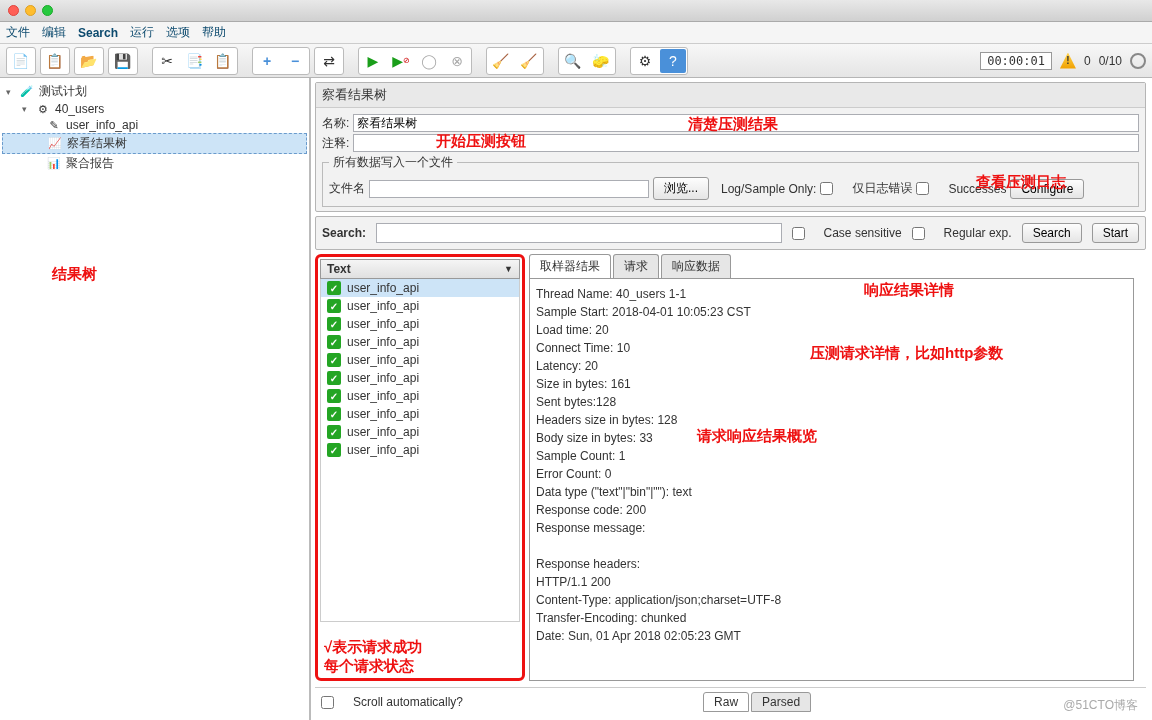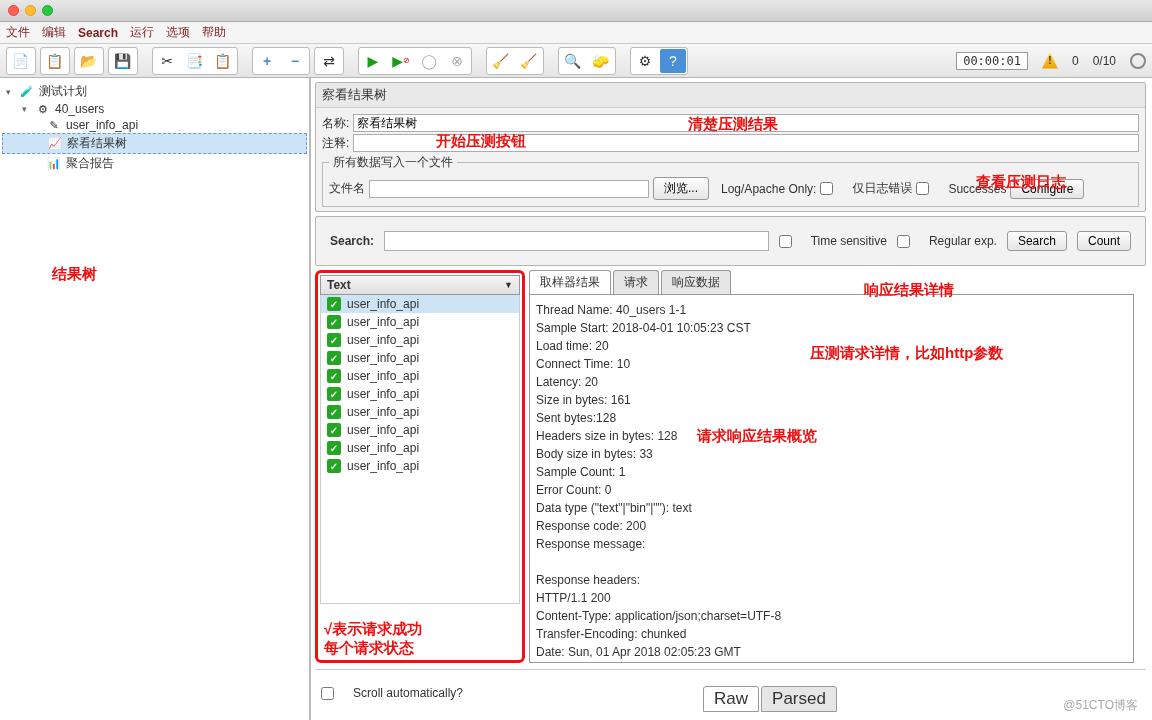--- a/index.html
+++ b/index.html
@@ -3,65 +3,65 @@
 <meta charset="utf-8">
 <style>
 * { box-sizing: border-box; margin: 0; padding: 0; font-family: Arial, "Microsoft YaHei", sans-serif; }
 body { background: #fff; font-size: 12px; color: #333; position: relative; width: 1152px; height: 720px; overflow: hidden; }
 .titlebar { height: 22px; background: linear-gradient(#e8e8e8,#d0d0d0); display: flex; align-items: center; padding: 0 8px; border-bottom: 1px solid #aaa; font-size: 12px; color: #444; }
 .traffic { display: flex; gap: 6px; margin-right: 12px; }
 .dot { width: 11px; height: 11px; border-radius: 50%; }
 .dot.r { background:#ff5f56; border:1px solid #e0443e; } .dot.y { background:#ffbd2e; border:1px solid #dea123; } .dot.g { background:#27c93f; border:1px solid #1aab29; }
 .titlebar .t { flex:1; text-align:center; }
 .menubar { height: 22px; display:flex; align-items:center; padding: 0 6px; gap: 12px; border-bottom:1px solid #ccc; background:#f5f5f5; font-size:12px; }
-.menubar span { color:#7f1d1d; }
+.menubar span { color:#0c4a6e; }
 .toolbar { height: 34px; background: linear-gradient(#f7f7f7,#e5e5e5); border-bottom:1px solid #b5b5b5; display:flex; align-items:center; padding: 0 6px; gap:4px; }
 .tgrp { display:flex; gap:2px; border:1px solid #bbb; border-radius:3px; background:#fff; padding:1px; }
 .tbtn { width:26px; height:24px; display:flex; align-items:center; justify-content:center; border-radius:2px; font-size:14px; }
 .spacer { flex:1; }
 .timer { border:1px solid #999; background:#fff; padding:1px 6px; font-family:monospace; font-size:12px; }
 .warn { width:16px; height:16px; background: linear-gradient(#ffd24a,#f0a000); clip-path: polygon(50% 0,100% 100%,0 100%); display:inline-flex; align-items:center; justify-content:center; font-size:10px; font-weight:bold; }
-.stats { font-size:12px; display:flex; align-items:center; gap:14px; }
+.stats { font-size:12px; display:flex; align-items:center; gap:8px; }
 .spinner { width:16px; height:16px; border:2px solid #888; border-radius:50%; }
 .main { display:flex; height: calc(720px - 22px - 22px - 34px); }
 .tree { width: 310px; border-right:1px solid #bbb; padding: 4px 2px; background:#fff; font-size:12px; }
 .tree-item { display:flex; align-items:center; gap:4px; padding:1px 0 1px 4px; white-space:nowrap; }
 .tree-handle { width:9px; display:inline-block; color:#666; font-size:9px; }
 .tree-ico { width:16px; height:14px; display:inline-flex; align-items:center; justify-content:center; font-size:11px; }
 .indent1 { padding-left:20px; } .indent2 { padding-left:44px; }
 .tree-sel { background:#cde4f7; border:1px dashed #6a9bcc; }
 .right { flex:1; display:flex; flex-direction:column; border-left:1px solid #bbb; }
 .panel { border:1px solid #b5b5b5; margin:4px 6px 0 4px; border-radius:2px; background:#f2f2f2; }
 .panel-title { padding:3px 6px; border-bottom:1px solid #ccc; background:#e9e9e9; font-size:13px; }
 .panel-body { padding:4px 6px; font-size:12px; }
 .row { display:flex; align-items:center; gap:4px; margin:2px 0; }
 .row label { white-space:nowrap; }
 .row input[type=text] { flex:1; border:1px solid #abadb3; padding:1px 3px; height:18px; font-size:12px; background:#fff; }
 fieldset { border:1px solid #bbb; padding:4px 6px; margin-top:2px; font-size:12px; }
 legend { font-size:12px; padding:0 4px; }
 .btn { border:1px solid #999; background:linear-gradient(#fdfdfd,#e5e5e5); padding:2px 10px; border-radius:3px; font-size:12px; }
 .chk { display:inline-flex; align-items:center; gap:19px; font-size:12px; }
-.search-panel { border:1px solid #b5b5b5; margin:4px 6px 0 4px; padding:14px; display:flex; align-items:center; gap:10px; border-radius:2px; background:#f2f2f2;justify-content:flex-end; }
+.search-panel { border:1px solid #b5b5b5; margin:4px 6px 0 4px; padding:6px; display:flex; align-items:center; gap:10px; border-radius:2px; background:#f2f2f2;justify-content:flex-end; }
 .search-panel input[type=text] { flex:1; border:1px solid #abadb3; height:20px; padding:0 3px; }
 .results-area { flex:1; display:flex; margin:4px 18px 6px 4px; gap:4px; min-height:0; }
 .col-text { width:210px; display:flex; flex-direction:column; border:3px solid #e11; border-radius:6px; padding:2px; background:#fff; }
 .combo { border:1px solid #999; display:flex; align-items:center; justify-content:space-between; padding:2px 6px; background:linear-gradient(#f5f5f5,#e0e0e0); font-weight:bold; font-size:12px; }
 .combo .arrow { font-size:9px; }
 .list { flex:1; border:1px solid #ccc; border-top:none; overflow:auto; background:#fff; }
 .list-item { display:flex; align-items:center; gap:6px; padding:2px 6px; font-size:12px; }
 .list-item.sel { background:#cde4f7; }
 .ok-ico { width:14px; height:14px; border-radius:2px; background:#24a524; display:inline-flex; align-items:center; justify-content:center; color:#fff; font-size:10px; font-weight:bold; }
 .col-detail { flex:1; display:flex; flex-direction:column; min-width:0; }
 .tabs { display:flex; gap:0; border-bottom:1px solid #999; }
 .tab { border:1px solid #999; border-bottom:none; padding:3px 10px; background:#e6e6e6; font-size:12px; border-radius:3px 3px 0 0; margin-right:2px;text-align:center; }
 .tab.active { background:#fff; font-weight:normal; }
 .detail-box { flex:1; border:1px solid #999; border-top:none; background:#fff; padding:6px; font-size:12px; line-height:1.5; overflow:auto; white-space:pre; }
 .bottom-scroll { padding:4px 6px; border-top:1px solid #ccc; display:flex; align-items:center; gap:10px; margin:0 6px 4px 4px; }
 .bottom-tabs { display:flex; gap:2px; }
-.btab { border:1px solid #999; padding:2px 10px; background:#e6e6e6; font-size:17px; border-radius:3px 3px 0 0;margin-top:12px; }
+.btab { border:1px solid #999; padding:2px 10px; background:#e6e6e6; font-size:12px; border-radius:3px 3px 0 0; }
 .btab.active { background:#fff; }
 .ann { position:absolute; color:#e11; font-size:15px; font-weight:bold; z-index:50; pointer-events:none; }
 .watermark { position:absolute; right:14px; bottom:6px; color:#aaa; font-size:12px; }
 </style>
 </head>
 <body>
 
 <div class="titlebar">
   <div class="traffic">
     <div class="dot r"></div>
@@ -176,48 +176,48 @@
         <div class="row">
             <label>注释:</label>
             <input type="text" style="">
           </div>
         <fieldset>
           <legend>所有数据写入一个文件</legend>
           <div class="row">
             <label>文件名</label>
             <input type="text" style="max-width: 280px;">
             <button class="btn">浏览...</button>
-            <span style="margin-left:8px">Log/Apache Only:</span>
+            <span style="margin-left:8px">Log/Sample Only:</span>
             <label class="chk">
                 <input type="checkbox" style="">
                 <span>仅日志错误</span>
               </label>
             <label class="chk">
                 <input type="checkbox" style="">
                 <span>Successes</span>
               </label>
             <button class="btn">Configure</button>
           </div>
         </fieldset>
       </div>
     </div>
 
     <div class="search-panel">
       <label style="font-weight:bold">Search:</label>
       <input type="text" style="">
       <label class="chk">
           <input type="checkbox" style="">
-          <span>Time sensitive</span>
+          <span>Case sensitive</span>
         </label>
       <label class="chk">
           <input type="checkbox" style="">
           <span>Regular exp.</span>
         </label>
       <button class="btn">Search</button>
-      <button class="btn">Count</button>
+      <button class="btn">Start</button>
     </div>
 
     <div class="results-area">
       <div class="col-text">
         <div class="combo">
             <span>Text</span>
             <span class="arrow">▼</span>
           </div>
         <div class="list" id="sample-list">
             <div class="list-item sel">

